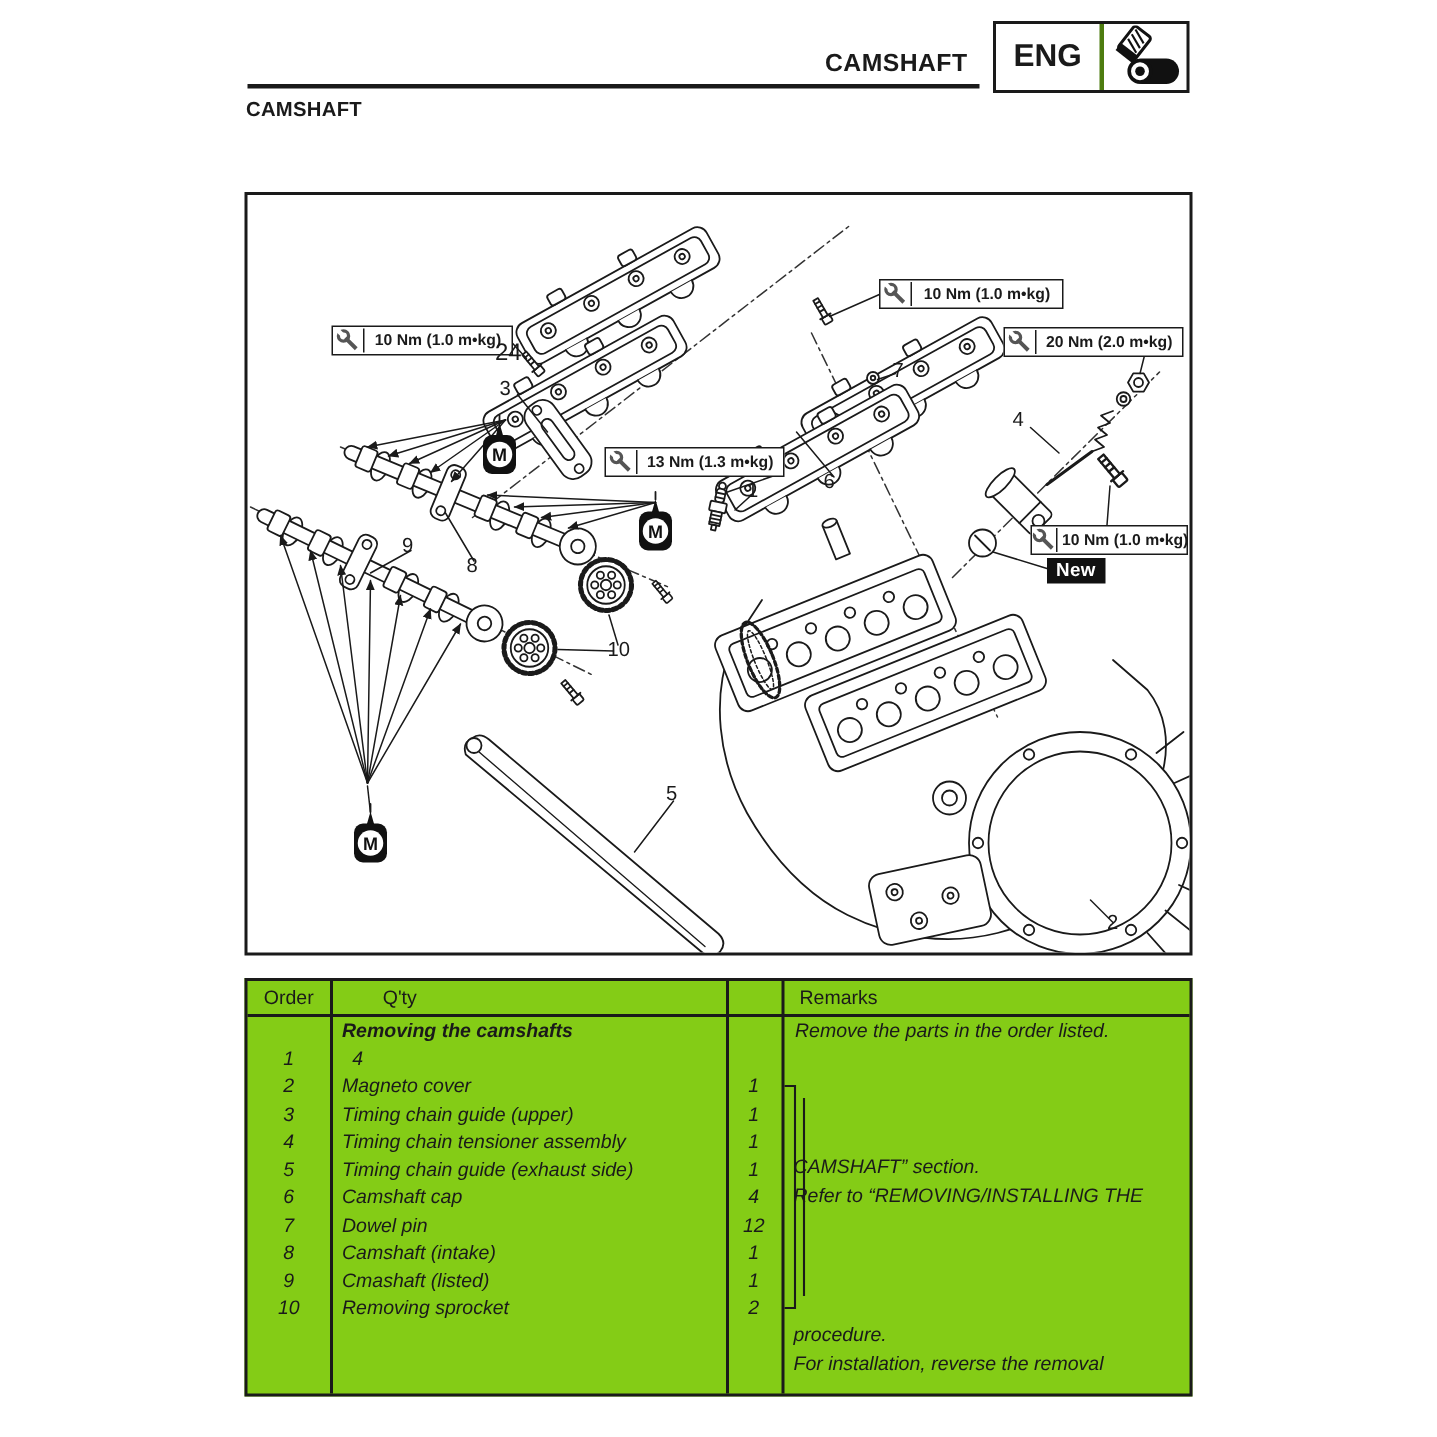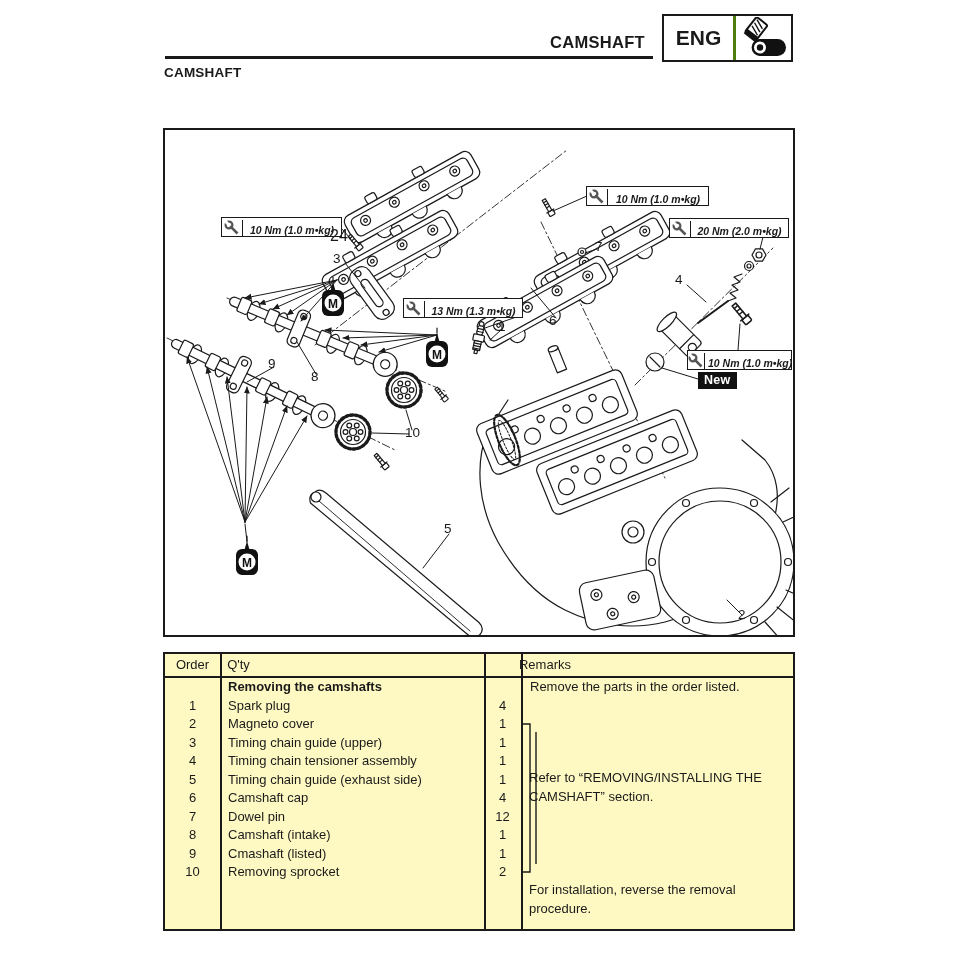--- a/index.html
+++ b/index.html
@@ -15,35 +15,35 @@
   .eng-cell{width:69px;display:flex;align-items:center;justify-content:center;
             font-size:21px;font-weight:bold;border-right:3px solid #4d7c0f;}
   .eng-icon-cell{flex:1;display:flex;align-items:center;justify-content:center;}
   .section-title{position:absolute;left:164px;top:65px;font-size:13.5px;font-weight:bold;letter-spacing:.2px;}
 
   
   .figure{position:absolute;left:163px;top:128px;width:632px;height:509px;
           border:2px solid #1a1a1a;box-sizing:border-box;background:#fff;}
   .figure svg.art{position:absolute;left:0;top:0;}
   .tq{position:absolute;height:18px;border:1.6px solid #1a1a1a;background:#fff;display:flex;
-      align-items:flex-end;box-sizing:content-box;font-style:italic;}
+      align-items:center;box-sizing:content-box;}
   .tq-icon{width:20px;border-right:1.4px solid #1a1a1a;display:flex;align-items:center;justify-content:center;}
   .tq-text{flex:1;display:flex;align-items:center;justify-content:center;
            font-size:10.5px;font-weight:bold;white-space:nowrap;padding:0 3px;}
   .new-badge{position:absolute;background:#111;color:#fff;font-size:12.5px;font-weight:bold;
              padding:1px 6px 2px 6px;letter-spacing:.3px;}
   .plabel{position:absolute;font-size:13.5px;line-height:14px;font-weight:normal;}
 
   
   .ptable{position:absolute;left:163px;top:652px;width:632px;height:279px;
-          border:2px solid #1a1a1a;box-sizing:border-box;background:#fef9c3;font-size:13px;}
+          border:2px solid #1a1a1a;box-sizing:border-box;background:#84cc16;font-size:13px;}
   .ptable .vline{position:absolute;top:0;bottom:0;width:1.5px;background:#1a1a1a;}
   .thead{display:flex;height:22px;line-height:22px;border-bottom:2px solid #1a1a1a;text-align:center;}
-  .thead .h1{width:55px;} .thead .h2{width:264px;} .thead .h3{width:37px;} .thead .h4{flex:1;padding-left:40px;}
-  .tbody{position:relative;height:195px;}
+  .thead .h1{width:55px;} .thead .h2{width:264px;} .thead .h3{width:37px;padding-left:28px;} .thead .h4{flex:1;padding-left:40px;}
+  .tbody{position:relative;height:195px;font-style:italic;}
   .trow{display:flex;height:18.5px;line-height:18.5px;}
   .c-ord{width:55px;text-align:center;}
   .c-name{width:264px;padding-left:8px;box-sizing:border-box;}
   .c-qty{width:37px;text-align:center;}
   .c-rem{flex:1;padding-left:9px;box-sizing:border-box;}
   .bold{font-weight:bold;}
   .rem-block{position:absolute;left:364px;line-height:18.5px;white-space:nowrap;}
   .bracket-svg{position:absolute;left:0;top:0;}
 </style>
 </head>
@@ -406,21 +406,20 @@
 
     <div class="tbody">
       <div class="trow">
         <div class="c-ord"></div>
         <div class="c-name bold">Removing the camshafts</div>
         <div class="c-qty"></div>
         <div class="c-rem">Remove the parts in the order listed.</div>
       </div>
       <div class="trow">
         <div class="c-ord">1</div>
-        <div class="c-name">Spark plug</div>
         <div class="c-qty">4</div>
         <div class="c-rem"></div>
       </div>
       <div class="trow">
         <div class="c-ord">2</div>
         <div class="c-name">Magneto cover</div>
         <div class="c-qty">1</div>
         <div class="c-rem"></div>
       </div>
       <div class="trow">
@@ -473,23 +472,23 @@
       </div>
 
       <svg class="bracket-svg" width="380" height="210" viewBox="0 0 380 210">
         <g stroke="#1a1a1a" stroke-width="1.4" fill="none">
           <path d="M358,46 h7 v148 h-7"></path>
           <path d="M371,54 v132"></path>
         </g>
       </svg>
 
       <div class="rem-block" style="top:91px;">
+        <div>CAMSHAFT” section.</div>
         <div>Refer to “REMOVING/INSTALLING THE</div>
-        <div>CAMSHAFT” section.</div>
       </div>
       <div class="rem-block" style="top:203px;">
+        <div>procedure.</div>
         <div>For installation, reverse the removal</div>
-        <div>procedure.</div>
       </div>
     </div>
   </div>
 
 </div>
 
 </body></html>

